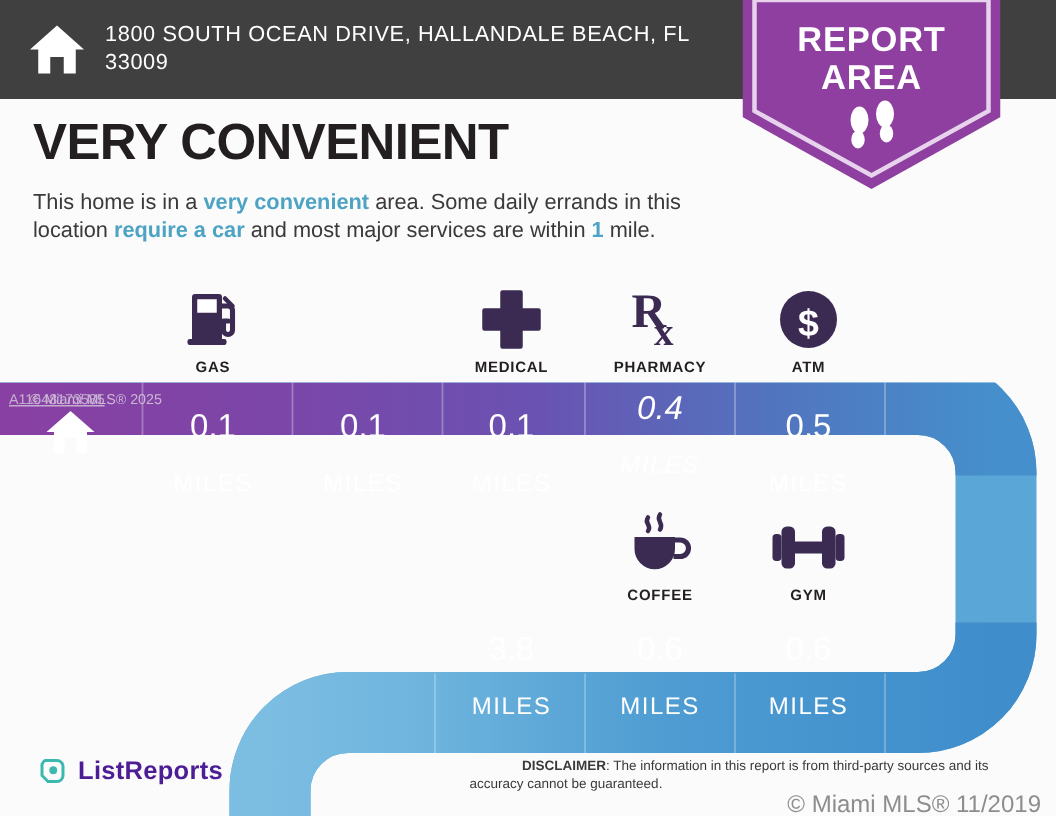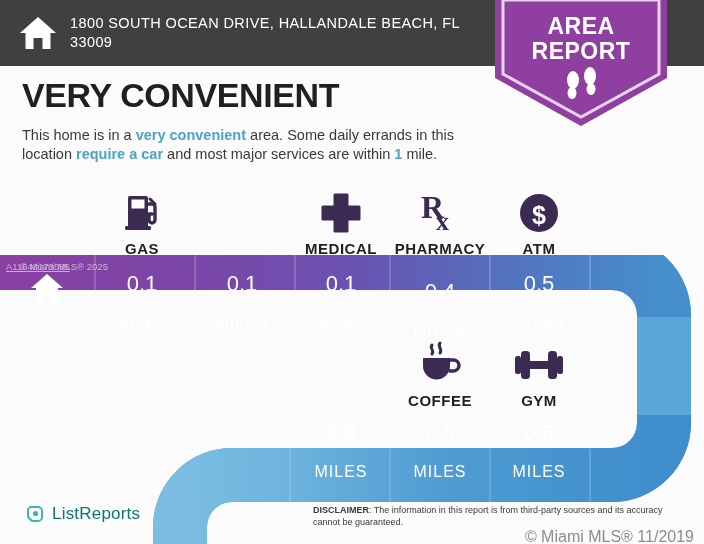--- a/index.html
+++ b/index.html
@@ -44,43 +44,43 @@
   .hl { color:#4da3c4; font-weight:bold; }
   
   #snake { position:absolute; left:0; top:255px; width:704px; height:289px; z-index:1; }
   
   .icon-row { position:absolute; z-index:4; }
   .icon-cell {
     position:absolute; width:100px; text-align:center;
   }
   .icon-glyph { height:46px; display:flex; align-items:flex-end; justify-content:center; }
   .icon-label {
-    font-size:15px; font-weight:bold; color:#231f20;
+    font-size:10px; font-weight:bold; color:#231f20;
     letter-spacing:.5px; margin-top:6px;
   }
   
   .dist-cell { position:absolute; width:100px; text-align:center; z-index:5; color:#fff; }
   .dist-val { font-size:22px; line-height:24px; }
   .dist-unit { font-size:16px; letter-spacing:1px; margin-top:18px; }
   
   #home-marker { position:absolute; left:30px; top:272px; width:34px; height:32px; z-index:5; }
   
   #watermark {
     position:absolute; left:6px; top:261px; z-index:7;
     font-size:9.5px; color:#cfc2d8; white-space:nowrap; opacity:.85;text-decoration:underline;
   }
   #watermark .wm2 { position:absolute; left:14px; top:0; color:#d7cbdd; }
   
   #logo { position:absolute; left:24px; top:503px; display:flex; align-items:center; z-index:5; }
-  #logo-text { font-size:17px; color:#0f766e; margin-left:6px; letter-spacing:.2px; }
+  #logo-text { font-size:17px; color:#4c1d95; margin-left:6px; letter-spacing:.2px;font-weight:bold; }
   #disclaimer {
     position:absolute; left:313px; top:505px; width:378px;
     font-size:9px; line-height:11.5px; color:#3a3a3a; z-index:5;
   }
-  #disclaimer b { font-weight:bold; }
+  #disclaimer b { font-weight:bold;margin-left:35px; }
   #copyright {
     position:absolute; right:10px; top:528px;
     font-size:16px; color:#8d8d8d; z-index:5;margin-left:24px;
   }
 </style>
 </head>
 <body>
 
 <div id="header">
   <svg id="header-home-icon" viewBox="0 0 40 38">
@@ -94,22 +94,22 @@
     <path d="M0 0 H172 V78 L86 126 L0 78 Z" fill="#8e3fa0"></path>
     <path d="M8 0 H164 V74 L86 117 L8 74 Z" fill="none" stroke="#e7d4ec" stroke-width="3"></path>
     <g fill="#ffffff">
       <ellipse cx="78" cy="80" rx="6" ry="9"></ellipse>
       <ellipse cx="77" cy="93" rx="4.5" ry="6"></ellipse>
       <ellipse cx="95" cy="76" rx="6" ry="9"></ellipse>
       <ellipse cx="96" cy="89" rx="4.5" ry="6"></ellipse>
     </g>
   </svg>
   <div id="badge-text">
+    <div>REPORT</div>
     <div>AREA</div>
-    <div>REPORT</div>
   </div>
 </div>
 
 <div id="title">VERY CONVENIENT</div>
 <div id="blurb">
   <span>This home is in a </span><span class="hl">very convenient</span><span> area. Some daily errands in this location </span><span class="hl">require a car</span><span> and most major services are within </span><span class="hl">1</span><span> mile.</span>
 </div>
 
 <svg id="snake" viewBox="0 0 704 289">
   <defs>
@@ -216,21 +216,21 @@
   <div class="dist-unit">MILES</div>
 </div>
 <div class="dist-cell" style="left:192px;top:272px;">
   <div class="dist-val">0.1</div>
   <div class="dist-unit">MILES</div>
 </div>
 <div class="dist-cell" style="left:291px;top:272px;">
   <div class="dist-val">0.1</div>
   <div class="dist-unit">MILES</div>
 </div>
-<div class="dist-cell" style="left:390px;top:280px;">
+<div class="dist-cell" style="left:390px;top:260px;font-style:italic;">
   <div class="dist-val">0.4</div>
   <div class="dist-unit">MILES</div>
 </div>
 <div class="dist-cell" style="left:489px;top:272px;">
   <div class="dist-val">0.5</div>
   <div class="dist-unit">MILES</div>
 </div>
 
 <div class="icon-row" style="left:0;top:340px;width:704px;height:62px;">
   <div class="icon-cell" style="left:390px;">

